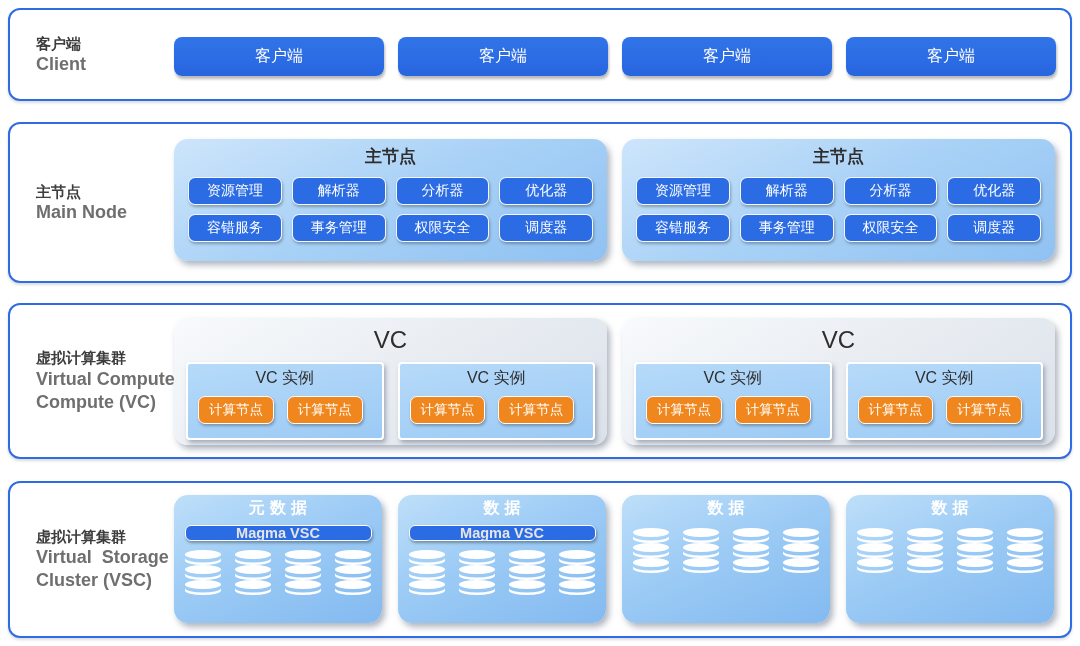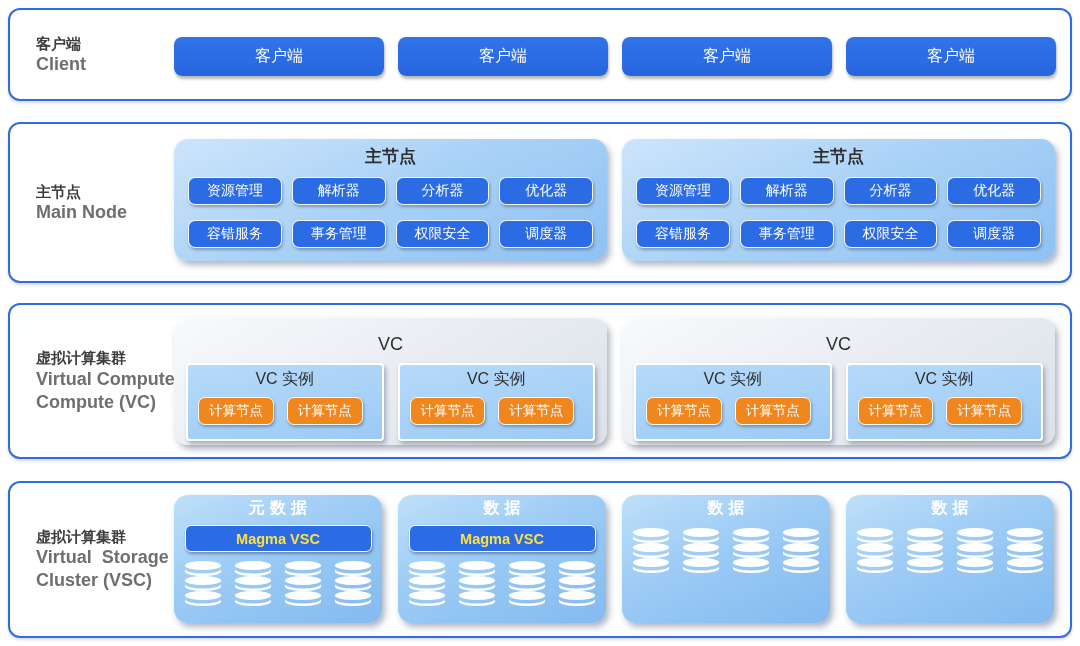--- a/index.html
+++ b/index.html
@@ -36,37 +36,37 @@
   
   .node-panel{
     position:absolute;top:15px;width:433px;height:122px;border-radius:14px;
     background:linear-gradient(155deg,#cde5fb 0%,#a8d1f6 50%,#8fc1f2 100%);
     box-shadow:3px 4px 6px rgba(96,108,128,0.5);
   }
   .panel-header-dark{
     text-align:center;font-size:17px;color:#2e2e2e;font-weight:600;margin-top:6px;
   }
   .btn-grid{
-    display:grid;grid-template-columns:repeat(4,1fr);gap:15px 10px;
+    display:grid;grid-template-columns:repeat(4,1fr);gap:9px 10px;
     padding:9px 14px 0 14px;
   }
   .small-btn{
     height:28px;border-radius:7px;box-sizing:border-box;
     background:#2b6ce5;border:1.5px solid rgba(255,255,255,0.95);
     color:#fff;font-size:14px;display:flex;align-items:center;justify-content:center;
     box-shadow:1px 2px 3px rgba(0,0,0,0.28);
   }
 
   
   .vc-panel{
     position:absolute;top:13px;width:433px;height:127px;border-radius:14px;
     background:linear-gradient(150deg,#f8fafc 0%,#eaeef3 45%,#dbe1e9 100%);
     box-shadow:3px 4px 6px rgba(96,108,128,0.5);
   }
-  .vc-header{text-align:center;font-size:18px;color:#2e2e2e;font-weight:500;margin-top:16px;}
+  .vc-header{text-align:center;font-size:24px;color:#2e2e2e;font-weight:500;margin-top:8px;}
   .vc-instances{display:flex;gap:14px;padding:8px 12px 0 12px;}
   .vc-instance{
     flex:1;height:78px;border-radius:4px;box-sizing:border-box;
     border:2px solid #ffffff;
     background:linear-gradient(170deg,#b6daf9 0%,#9ccaf5 100%);
     box-shadow:2px 3px 4px rgba(96,108,128,0.5);
   }
   .vci-header{text-align:center;font-size:16px;color:#2e2e2e;font-weight:500;margin-top:4px;}
   .node-row{display:flex;gap:13px;padding:7px 19px 0 10px;}
   .compute-btn{
@@ -80,23 +80,23 @@
   .vsc-panel{
     position:absolute;top:12px;width:208px;height:128px;border-radius:14px;
     background:linear-gradient(155deg,#bedff9 0%,#9ccbf5 45%,#83baf0 100%);
     box-shadow:3px 4px 6px rgba(96,108,128,0.5);
   }
   .vsc-header{
     text-align:center;color:#ffffff;font-size:16px;font-weight:bold;
     letter-spacing:0.32em;padding-left:0.32em;margin-top:3px;
   }
   .vsc-btn{
-    width:187px;height:27px;margin:6px auto 0 auto;border-radius:6px;box-sizing:border-box;
+    width:187px;height:16px;margin:6px auto 0 auto;border-radius:6px;box-sizing:border-box;
     background:#2b6ce5;border:1.5px solid #ffffff;
-    color:#fde047;font-size:14.5px;font-weight:bold;
+    color:#e5e5e5;font-size:14.5px;font-weight:bold;
     display:flex;align-items:center;justify-content:center;
     box-shadow:1px 2px 3px rgba(0,0,0,0.33);
   }
   .cyl-row{display:flex;justify-content:center;gap:12px;margin-top:9px;}
   .cyl-row svg{display:block;}
 </style>
 </head>
 <body>
 
 <div class="section" id="section-client">

